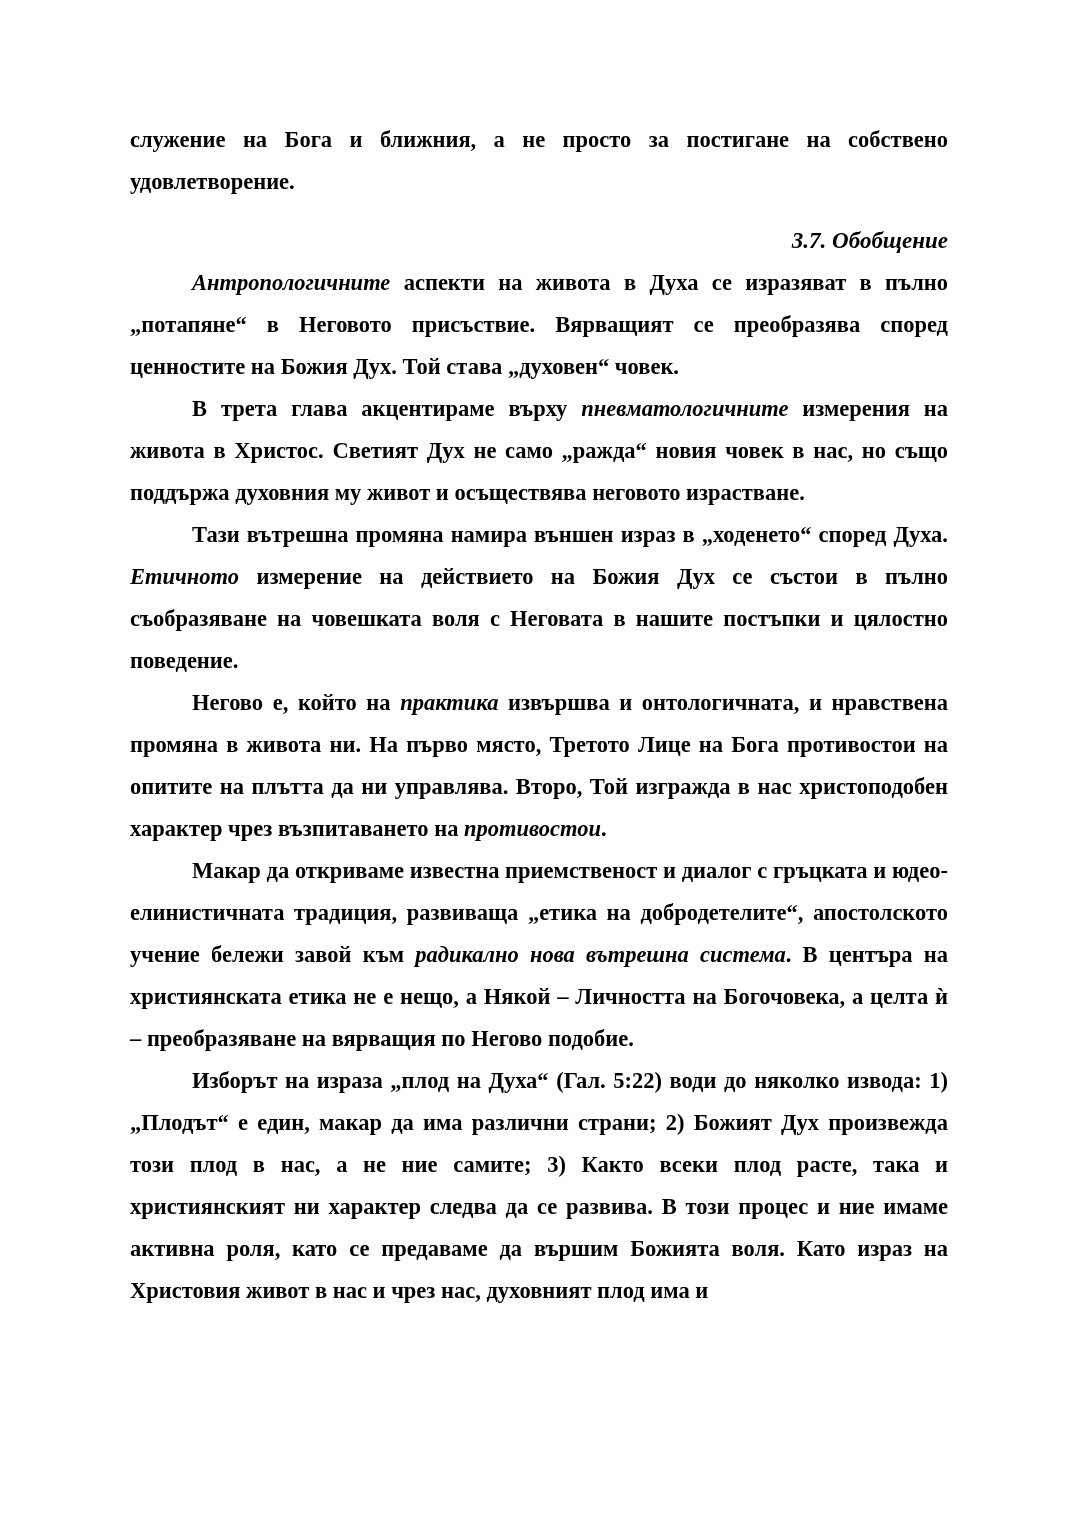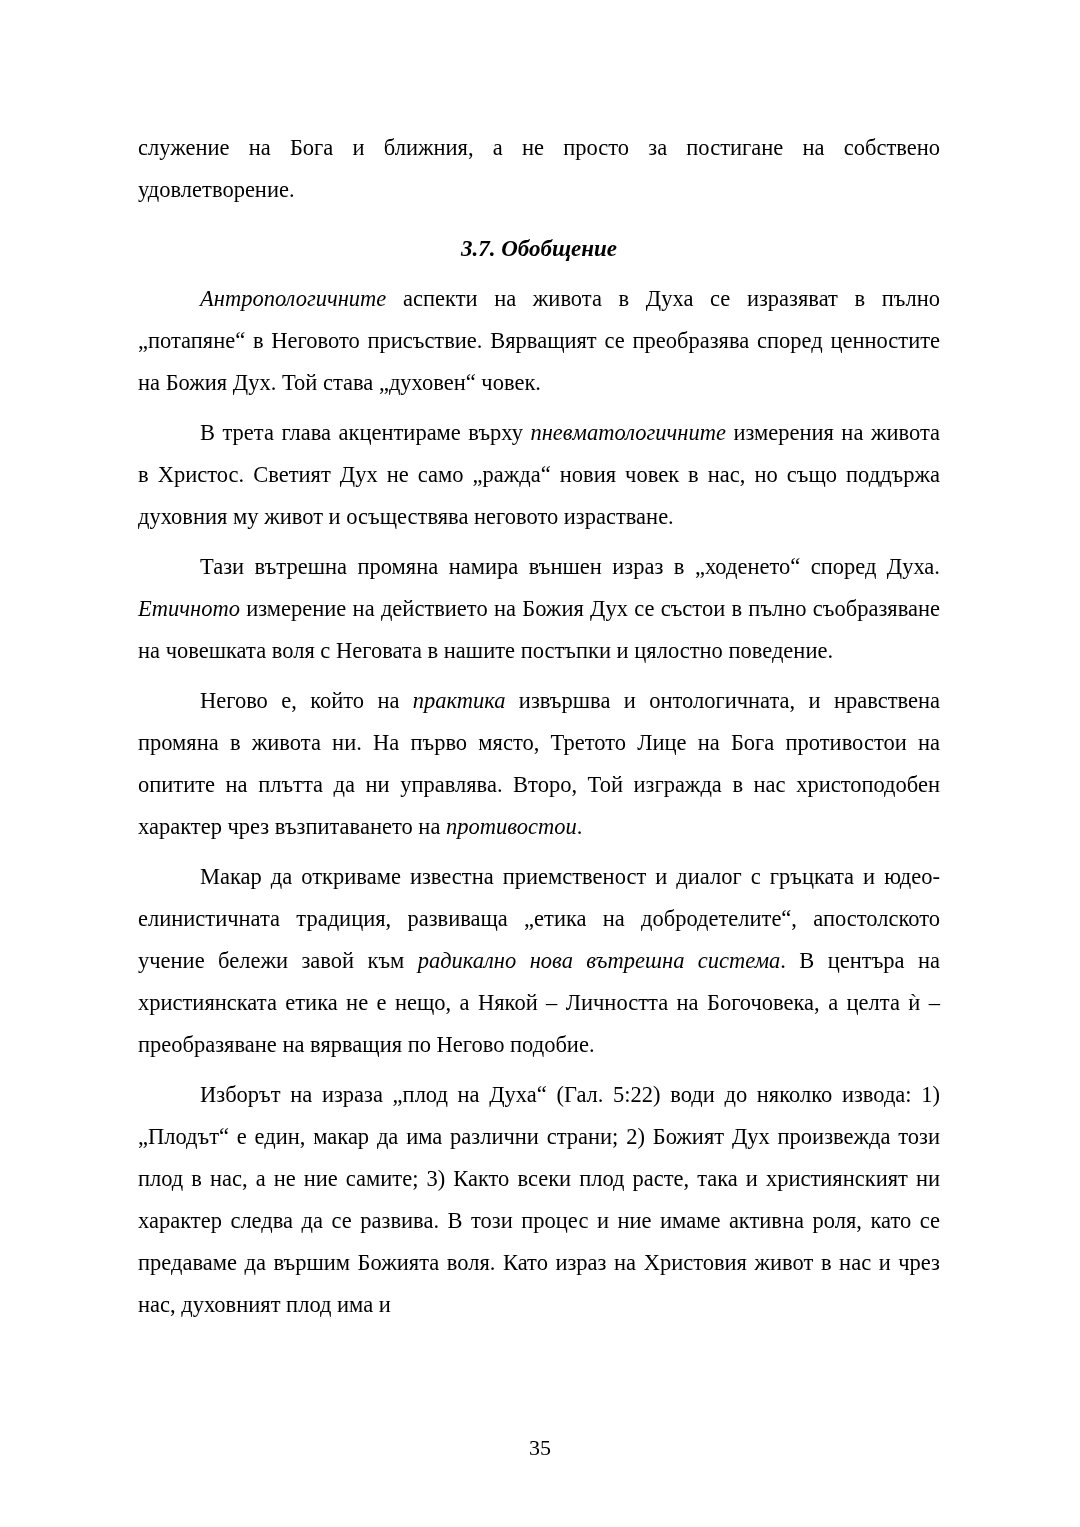--- a/index.html
+++ b/index.html
@@ -19,34 +19,35 @@
   .content {
     position: absolute;
     left: 130px;
     top: 119px;
     width: 818px;
     font-size: 22.5px;
     line-height: 42px;
     text-align: justify;
   }
   .content p {
-    margin: 8px;
+    margin: 0;
     text-indent: 62px;
+    font-weight: bold;
   }
   .content p.noindent {
     text-indent: 0;
   }
   .section-heading {
     font-weight: bold;
     font-style: italic;
     font-size: 23px;
     line-height: 42px;
     margin: 17px 0 0 0;
     text-indent: 0;
-    text-align: center;
+    text-align: right;
   }
   .it {
     font-style: italic;
   }
   .page-number {
     position: absolute;
     left: 0;
     bottom: 66px;
     width: 100%;
     text-align: center;
@@ -65,14 +66,13 @@
     <h2 class="section-heading">3.7. Обобщение</h2>
     <div id="body-paras">
         <p><span class="it">Антропологичните</span><span> аспекти на живота в Духа се изразяват в пълно „потапяне“ в Неговото присъствие. Вярващият се преобразява според ценностите на Божия Дух. Той става „духовен“ човек.</span></p>
         <p><span>В трета глава акцентираме върху </span><span class="it">пневматологичните</span><span> измерения на живота в Христос. Светият Дух не само „ражда“ новия човек в нас, но също поддържа духовния му живот и осъществява неговото израстване.</span></p>
         <p><span>Тази вътрешна промяна намира външен израз в „ходенето“ според Духа. </span><span class="it">Етичното</span><span> измерение на действието на Божия Дух се състои в пълно съобразяване на човешката воля с Неговата в нашите постъпки и цялостно поведение.</span></p>
         <p><span>Негово е, който на </span><span class="it">практика</span><span> извършва и онтологичната, и нравствена промяна в живота ни. На първо място, Третото Лице на Бога противостои на опитите на плътта да ни управлява. Второ, Той изгражда в нас христоподобен характер чрез възпитаването на </span><span class="it">противостои</span><span>.</span></p>
         <p><span>Макар да откриваме известна приемственост и диалог с гръцката и юдео-елинистичната традиция, развиваща „етика на добродетелите“, апостолското учение бележи завой към </span><span class="it">радикално нова вътрешна система</span><span>. В центъра на християнската етика не е нещо, а Някой – Личността на Богочовека, а целта ѝ – преобразяване на вярващия по Негово подобие.</span></p>
         <p><span>Изборът на израза „плод на Духа“ (Гал. 5:22) води до няколко извода: 1) „Плодът“ е един, макар да има различни страни; 2) Божият Дух произвежда този плод в нас, а не ние самите; 3) Както всеки плод расте, така и християнският ни характер следва да се развива. В този процес и ние имаме активна роля, като се предаваме да вършим Божията воля. Като израз на Христовия живот в нас и чрез нас, духовният плод има и</span></p>
       </div>
   </div>
-  <div class="page-number">35</div>
 </div>
 
 </body></html>

